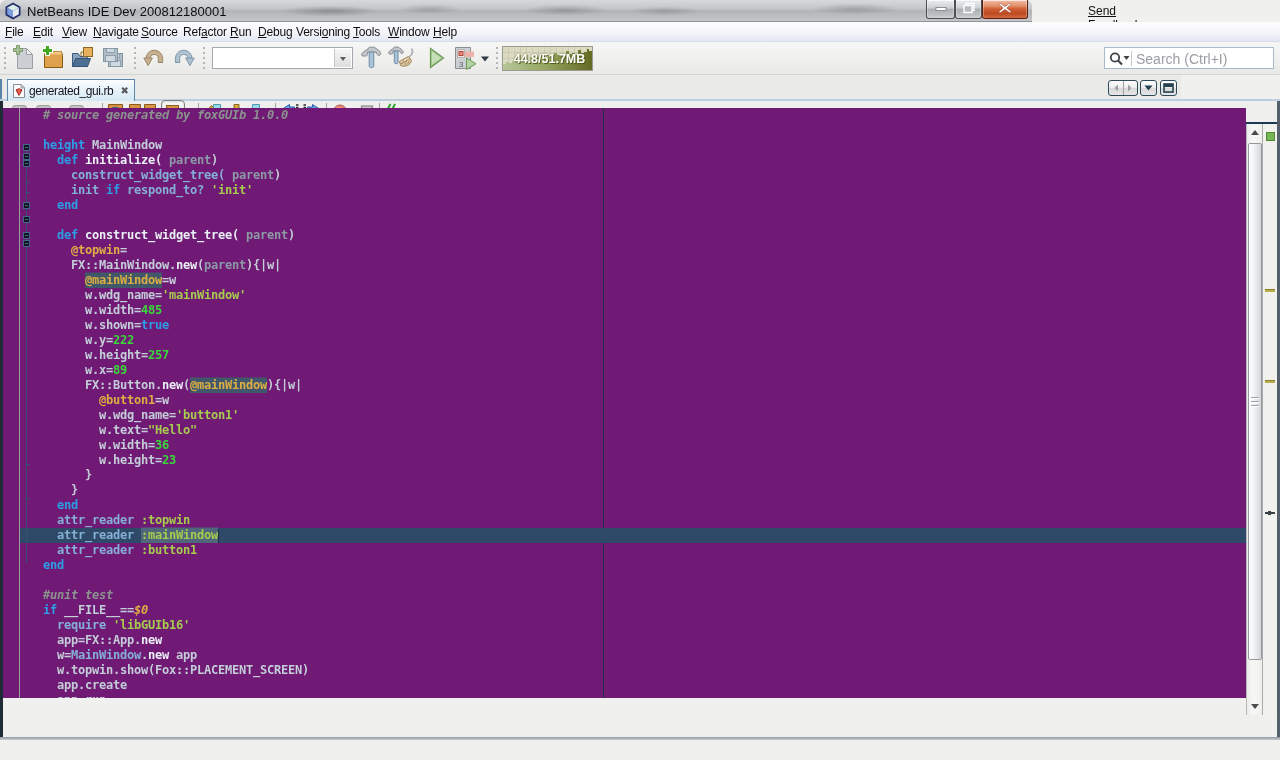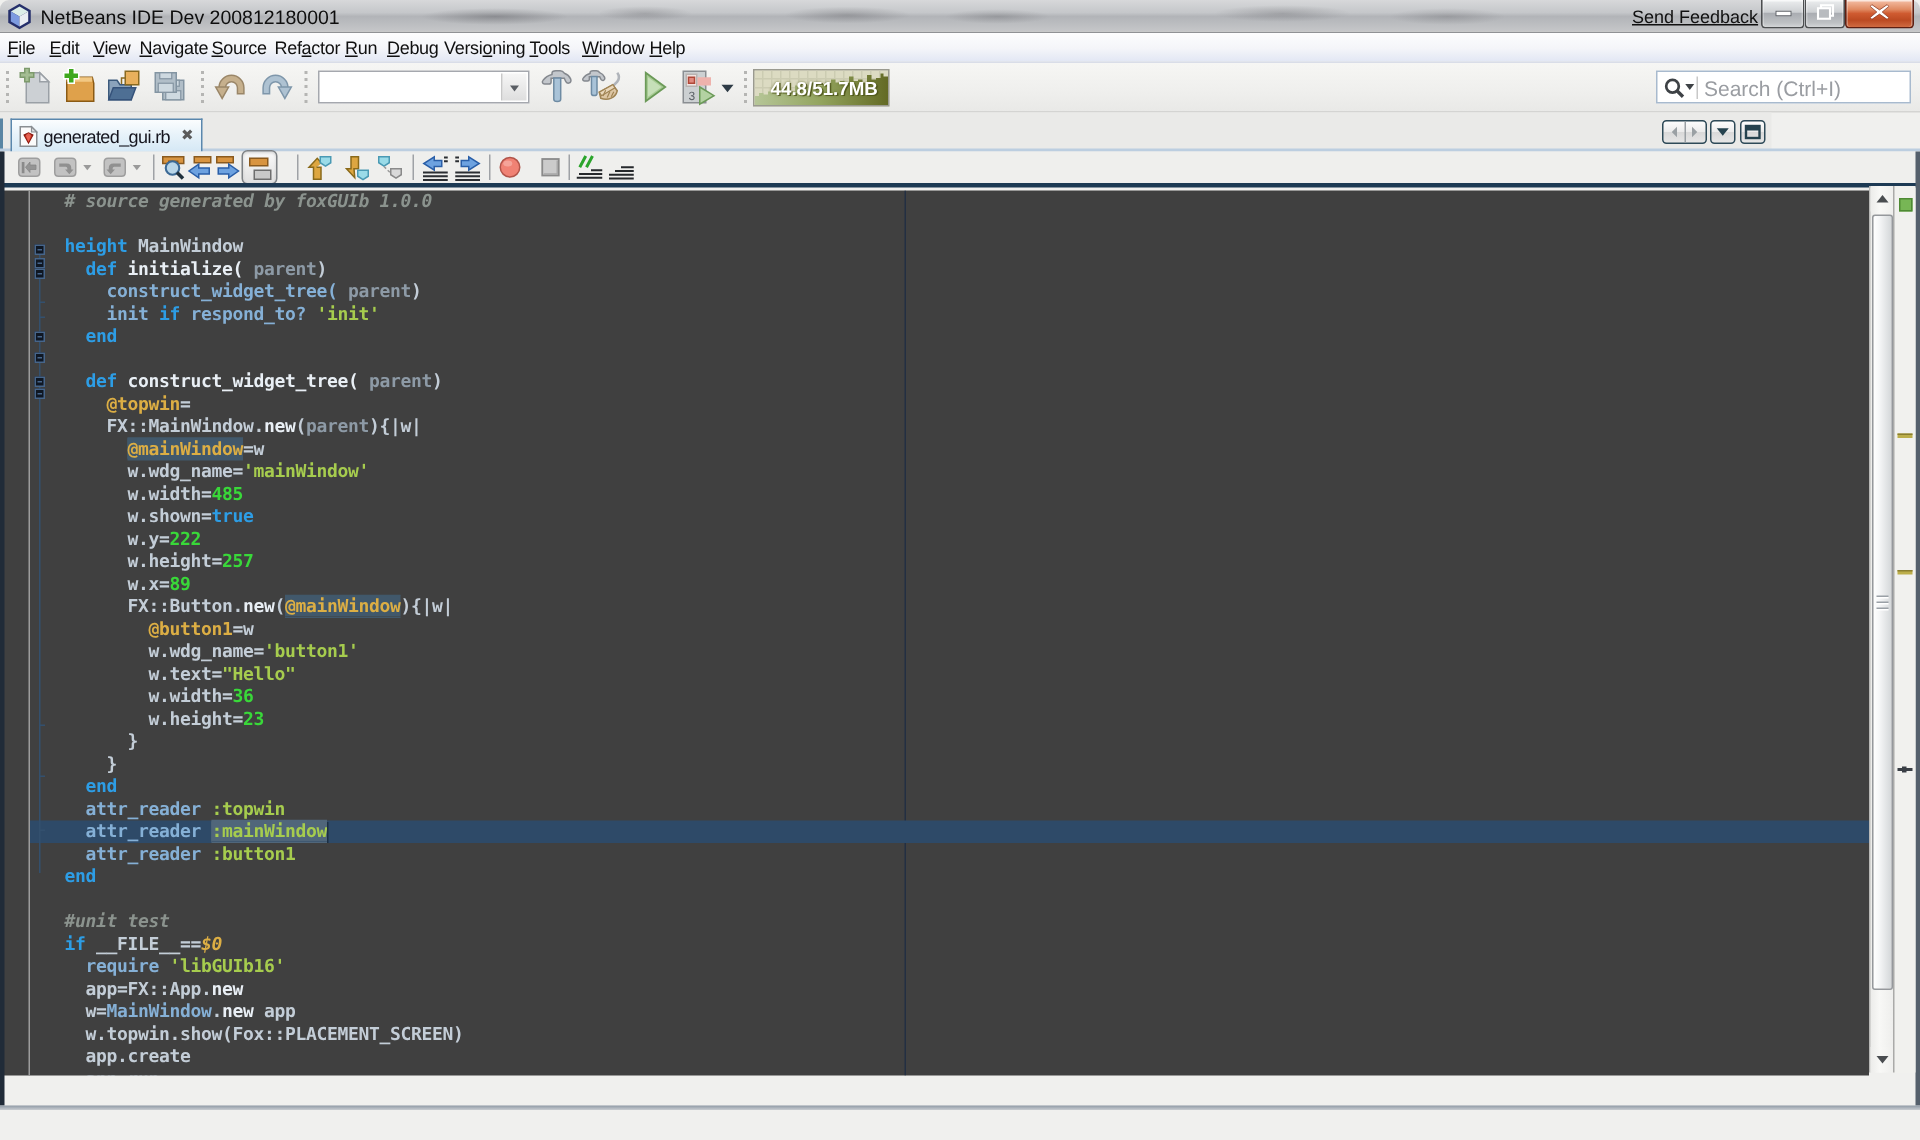--- a/index.html
+++ b/index.html
@@ -1,21 +1,21 @@
 <!DOCTYPE html>
 <html><head>
 <meta charset="utf-8">
 <style>
   * { margin:0; padding:0; box-sizing:border-box; }
   html,body { width:1280px; height:760px; overflow:hidden; font-family:"Liberation Sans","DejaVu Sans",sans-serif; }
   body { background:#f0f0ee; position:relative; }
   #window { position:absolute; left:0; top:0; width:1280px; height:740px; }
 
   
-  #titlebar { position:absolute; left:0; top:0; width:1280px; height:22px;
+  #titlebar { position:absolute; left:0; top:0; width:1032px; height:22px;
     background:
       radial-gradient(70px 8px at 330px 11px, rgba(50,50,55,.30), rgba(50,50,55,0) 70%),
       radial-gradient(45px 7px at 430px 9px, rgba(60,60,65,.22), rgba(60,60,65,0) 70%),
       radial-gradient(60px 8px at 565px 10px, rgba(55,55,60,.26), rgba(55,55,60,0) 70%),
       radial-gradient(50px 7px at 665px 11px, rgba(55,55,60,.22), rgba(55,55,60,0) 70%),
       radial-gradient(65px 8px at 855px 9px, rgba(60,60,65,.24), rgba(60,60,65,0) 70%),
       radial-gradient(55px 8px at 965px 11px, rgba(55,55,60,.20), rgba(55,55,60,0) 70%),
       linear-gradient(180deg,#d7d8da 0%,#c5c7ca 40%,#b2b4b8 52%,#bbbdc0 75%,#c6c7c9 100%);
     border-radius:6px 6px 0 0; border-bottom:1px solid #909295; }
   #titlebar .titletext { position:absolute; left:27px; top:4px; font-size:13px; color:#0e0e0e; }
@@ -78,21 +78,21 @@
 
   
   #edtoolbar { position:absolute; left:0; top:101px; width:1280px; height:21px; background:#efefed; }
   .edsep { position:absolute; top:2px; width:1px; height:17px; background:#9fa2a6; }
   .edicon { position:absolute; top:2px; }
   #hl-toggle { position:absolute; left:161px; top:-1px; width:24px; height:23px; border:1px solid #7e8286; border-radius:4px;
     background:linear-gradient(180deg,#fafafa,#e0e0e0); box-shadow:inset 0 1px 2px rgba(0,0,0,.15); }
   #edtopline { position:absolute; left:0; top:122px; width:1280px; height:3px; background:#1d3a54; }
 
   
-  #editor { position:absolute; left:0; top:127px; width:1246px; height:590px; background:#404040; overflow:hidden; }
+  #editor { position:absolute; left:0; top:108px; width:1246px; height:590px; background:#701a75; overflow:hidden; }
   #editor .gutterline { position:absolute; left:19px; top:0; width:1px; height:590px; background:#9c9c9c; }
   #editor .colguide { position:absolute; left:603px; top:0; width:1px; height:590px; background:#232f42; }
   #editor .curline { position:absolute; left:20px; width:1226px; height:15px; background:#2e4a68; }
   #winborder-left { position:absolute; left:0; top:101px; width:3px; height:636px; background:#202b38; }
   #winborder-right { position:absolute; right:0; top:101px; width:3px; height:636px; background:#55606c; }
 
   .code-line { position:absolute; left:0; height:15px; line-height:15px; white-space:pre;
     font-family:"DejaVu Sans Mono","Liberation Mono",monospace; font-size:12px; font-weight:bold; letter-spacing:-0.225px; padding-left:43px; }
   .tok-cm  { color:#8b938e; font-style:italic; }
   .tok-kw  { color:#2d9de5; }

